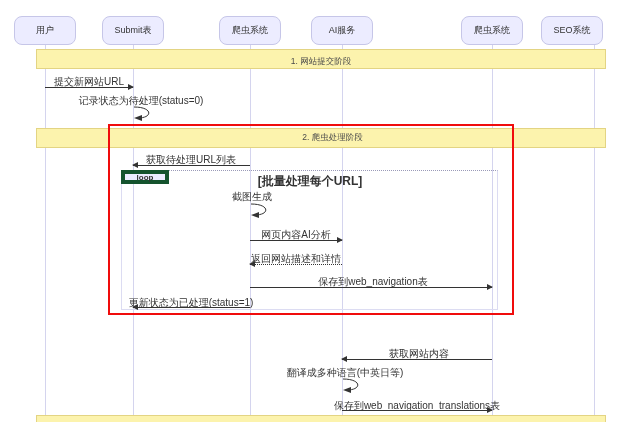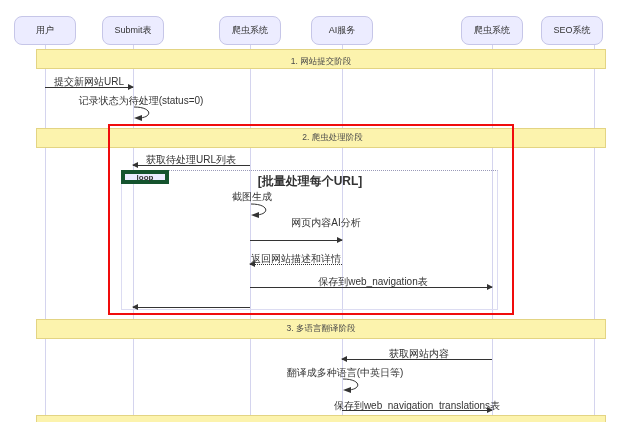--- a/index.html
+++ b/index.html
@@ -84,23 +84,20 @@
   <div class="lifeline" style="left:342px;"></div>
   <div class="lifeline" style="left:492px;"></div>
   <div class="lifeline" style="left:594px;"></div>
 
   <div class="band" style="top:49px;align-items:flex-end;">
     <span>1. 网站提交阶段</span>
   </div>
   <div class="band" style="top:128px;padding-left:23px;">
     <span>2. 爬虫处理阶段</span>
   </div>
-  <div class="band" style="top:319px;">
-    <span>3. 多语言翻译阶段</span>
-  </div>
   <div class="band" style="top:415px;"></div>
 
   <div class="loop-frag"></div>
   <div class="loop-tag">loop</div>
   <div class="loop-cond">[批量处理每个URL]</div>
 
   <div class="msg-label" style="left:89px;top:75px;">提交新网站URL</div>
   <div class="arrow r" style="left:45px;top:87px;width:88px;"></div>
 
   <div class="msg-label" style="left:141px;top:94px;">记录状态为待处理(status=0)</div>
@@ -111,29 +108,30 @@
 
   <div class="msg-label" style="left:191px;top:153px;">获取待处理URL列表</div>
   <div class="arrow l" style="left:133px;top:165px;width:117px;"></div>
 
   <div class="msg-label" style="left:252px;top:190px;">截图生成</div>
   <svg class="selfloop" style="left:250px;top:202px;" width="28" height="17">
     <path d="M1,2 C20,2 20,13 5,13" fill="none" stroke="#333" stroke-width="1"></path>
     <polygon points="9,10 1,13 9,16" fill="#333"></polygon>
   </svg>
 
-  <div class="msg-label" style="left:296px;top:216px;margin-left:30px;">网页内容AI分析</div>
+  <div class="msg-label" style="left:296px;top:228px;">网页内容AI分析</div>
   <div class="arrow r" style="left:250px;top:240px;width:92px;"></div>
 
   <div class="msg-label" style="left:296px;top:252px;">返回网站描述和详情</div>
   <div class="arrow l dotted" style="left:250px;top:264px;width:92px;"></div>
 
   <div class="msg-label" style="left:373px;top:275px;">保存到web_navigation表</div>
   <div class="arrow r" style="left:250px;top:287px;width:242px;"></div>
 
+  <div class="msg-label" style="left:191px;top:296px;">更新状态为已处理(status=1)</div>
   <div class="arrow l" style="left:133px;top:307px;width:117px;"></div>
 
   <div class="highlight"></div>
 
   <div class="msg-label" style="left:419px;top:347px;">获取网站内容</div>
   <div class="arrow l" style="left:342px;top:359px;width:150px;"></div>
 
   <div class="msg-label" style="left:345px;top:366px;">翻译成多种语言(中英日等)</div>
   <svg class="selfloop" style="left:342px;top:377px;" width="28" height="17">
     <path d="M1,2 C20,2 20,13 5,13" fill="none" stroke="#333" stroke-width="1"></path>

